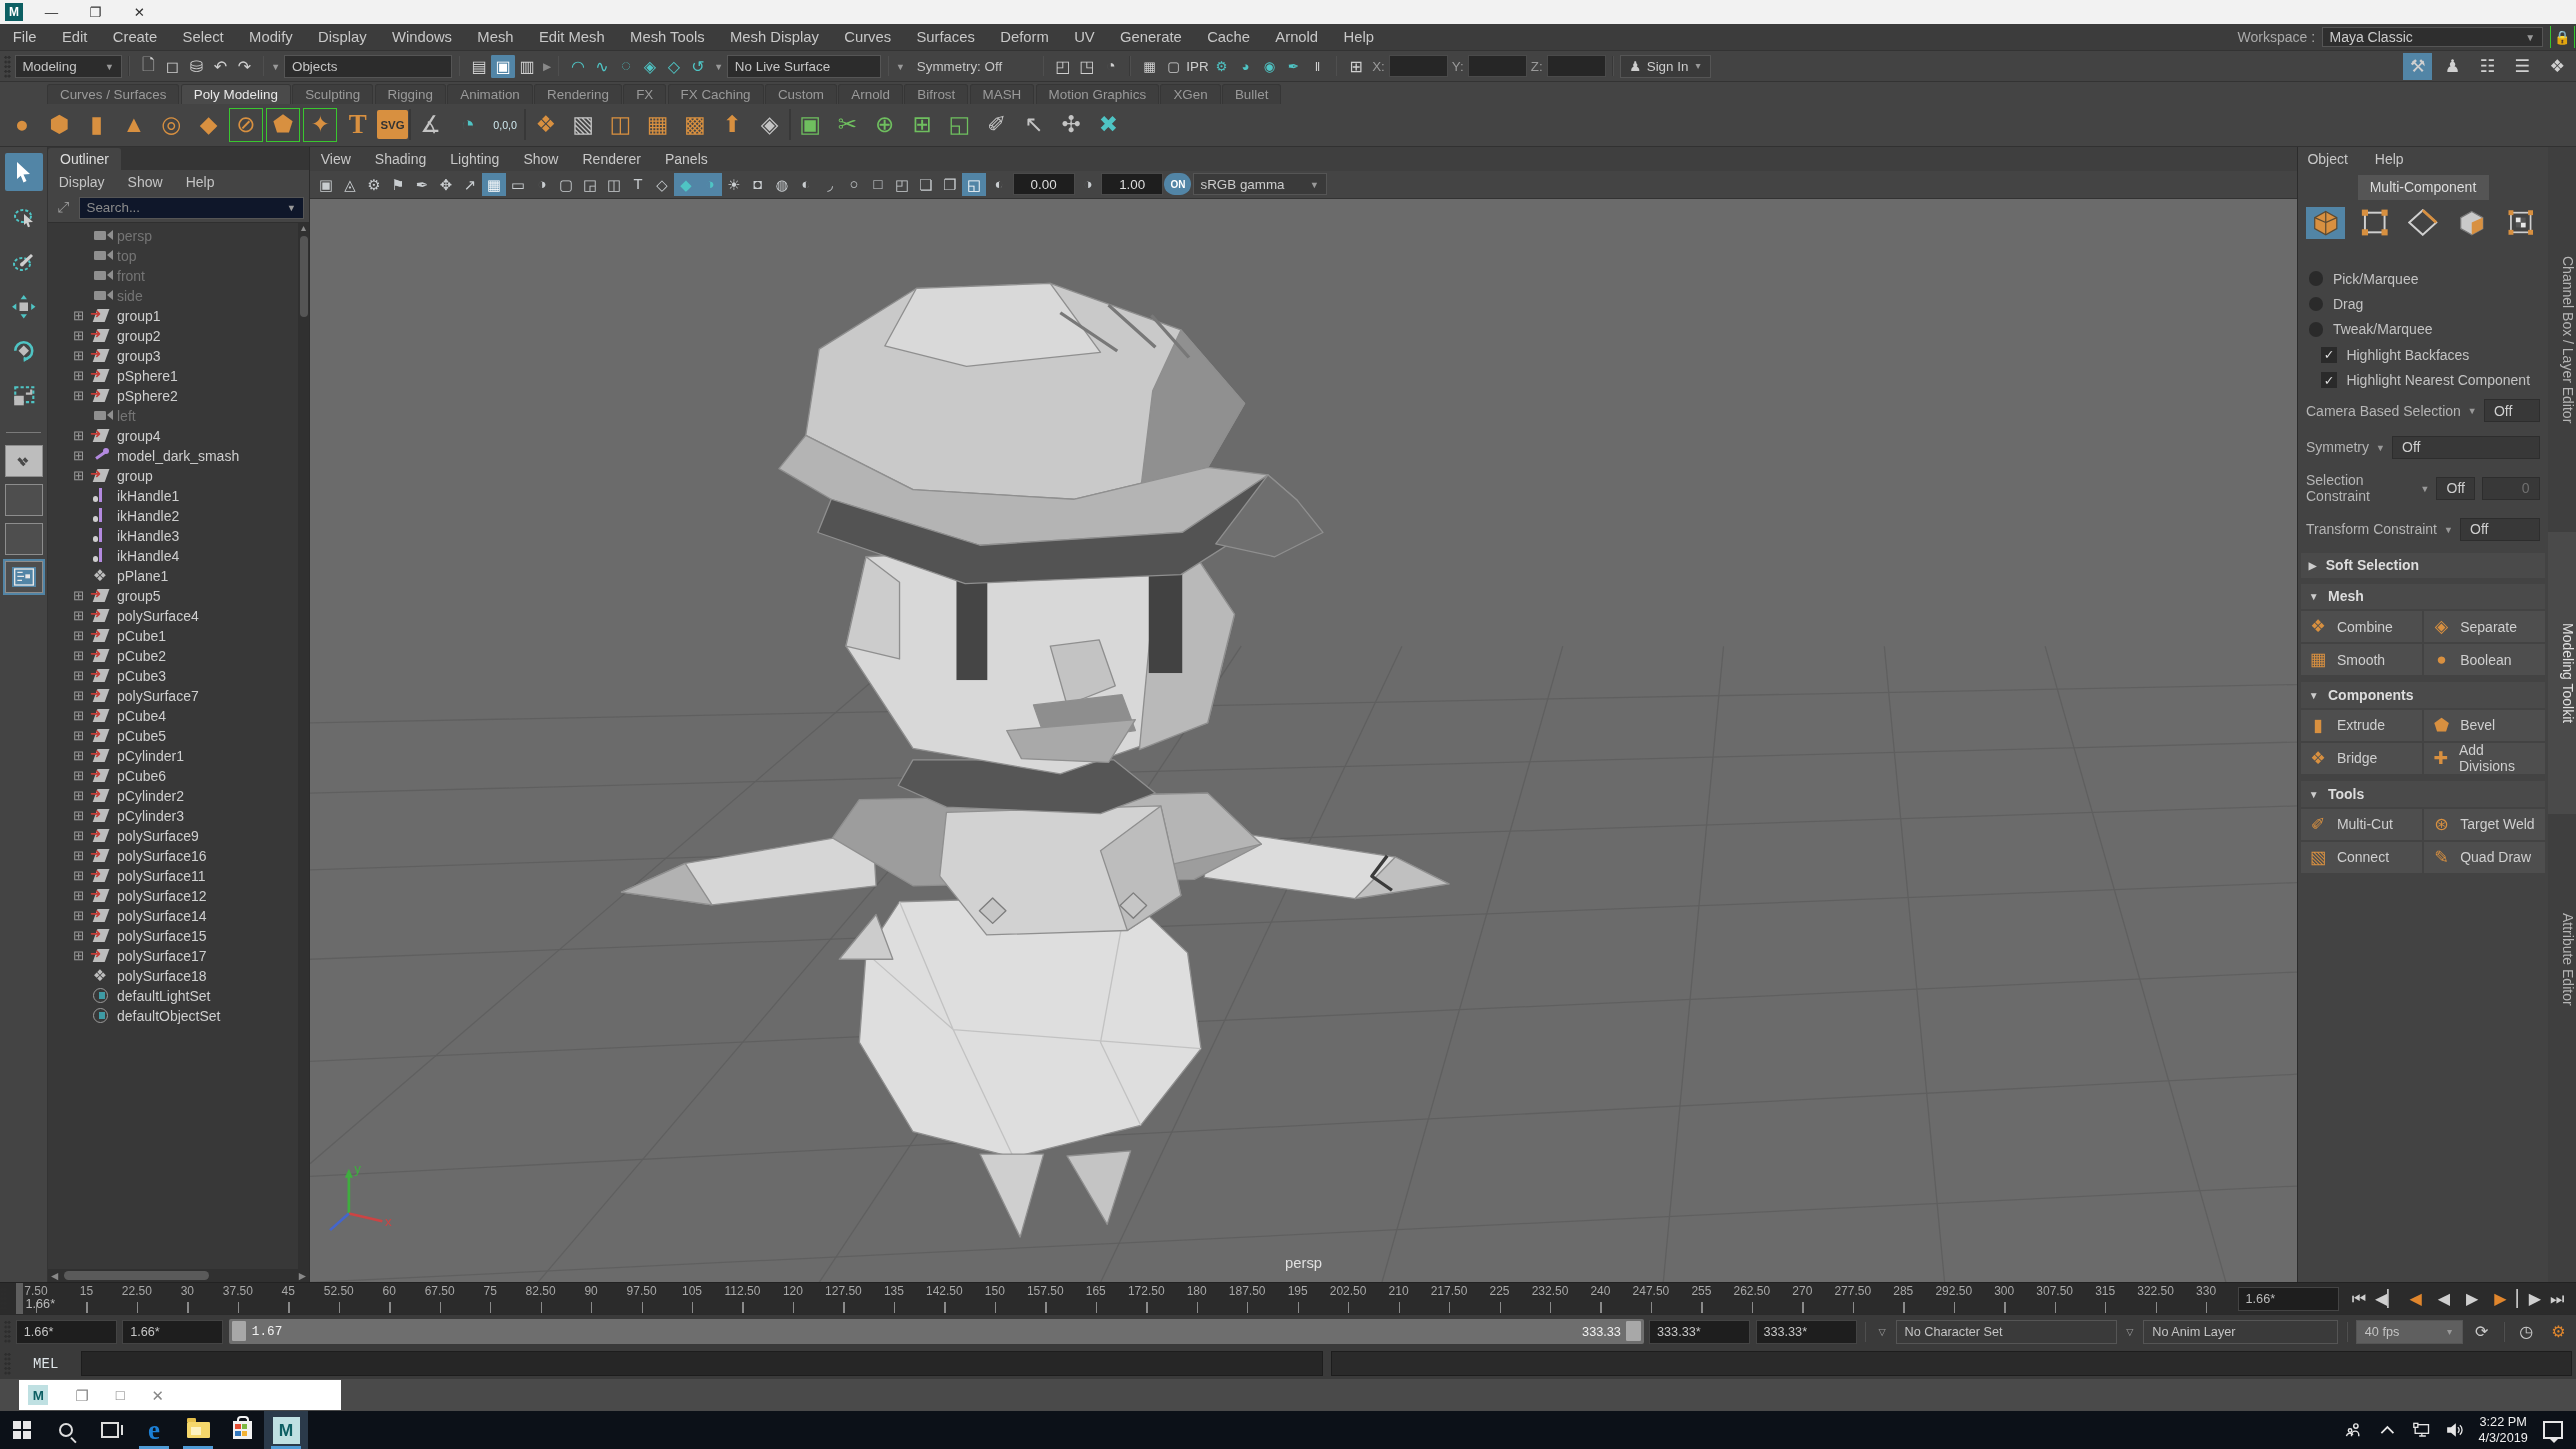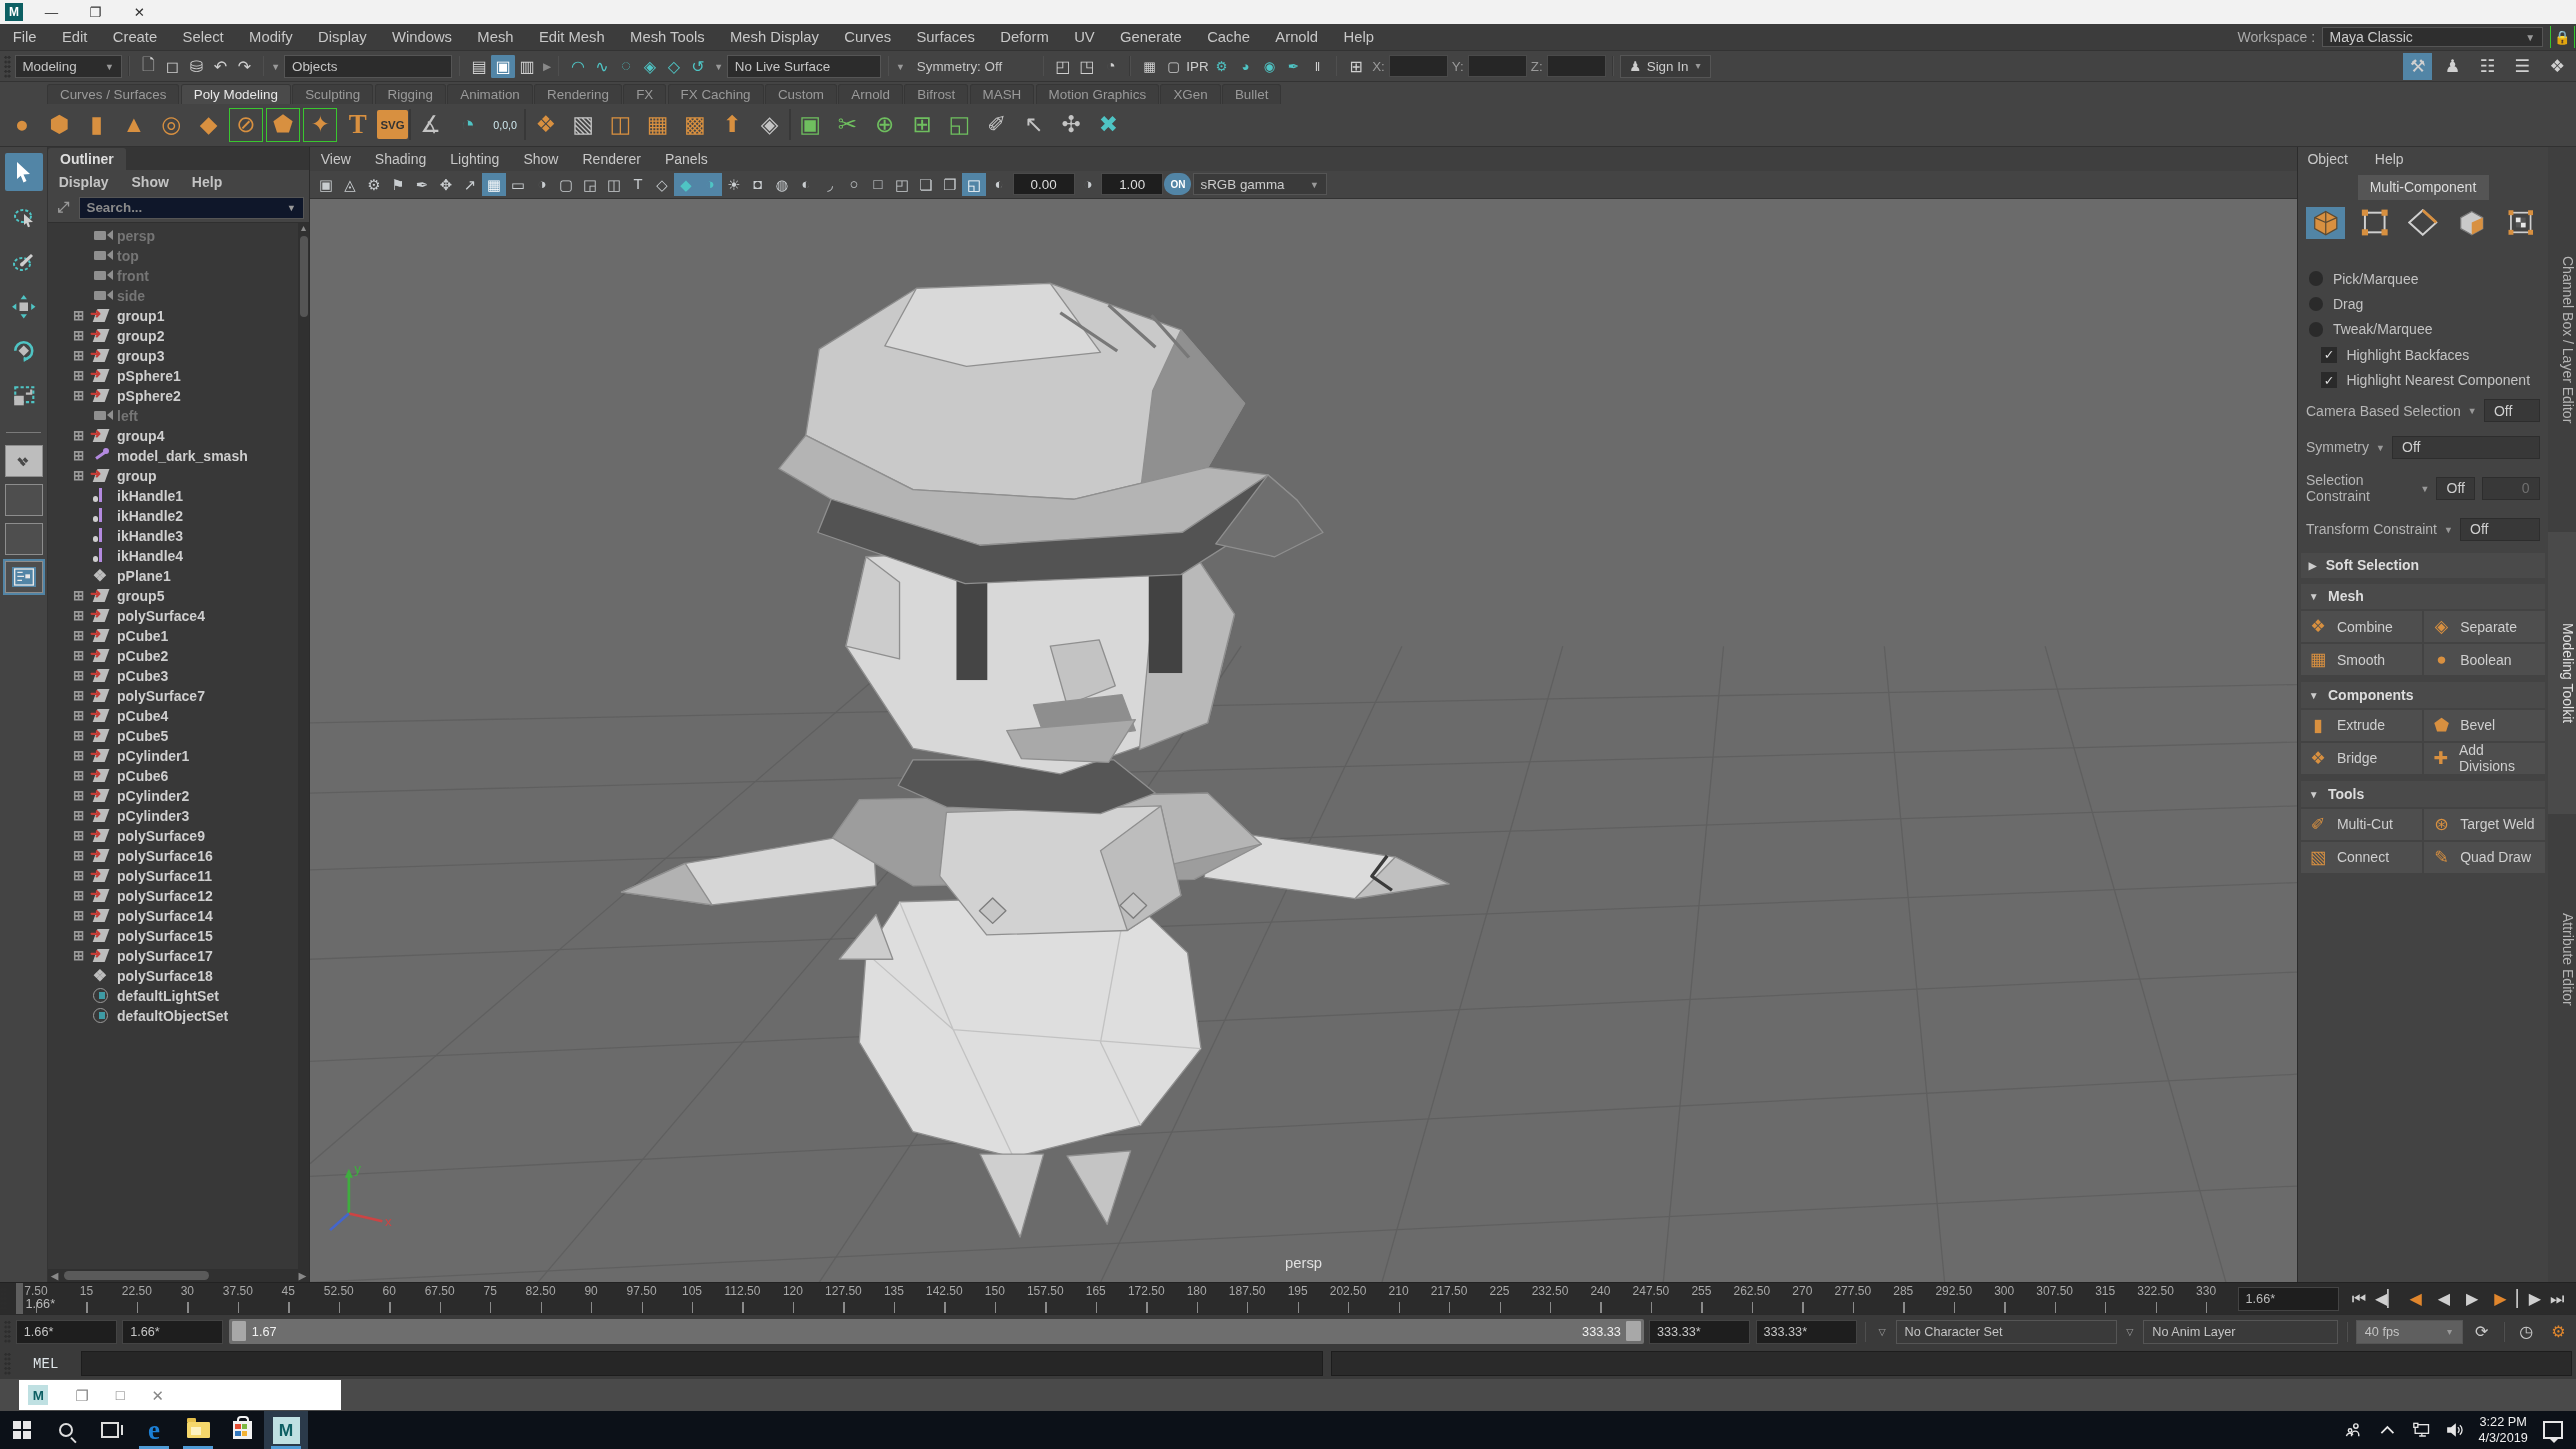--- a/index.html
+++ b/index.html
@@ -60,21 +60,21 @@
   
   .toolbox { width:48px; background:#444; border-right:0.7px solid #333; display:flex; flex-direction:column; align-items:center; padding-top:6.7px; gap:6.7px; }
   .tool { width:38px; height:38px; display:flex; align-items:center; justify-content:center; border-radius:2px; }
   .tool.active { background:#5285a6; }
   .toolbox .sep { width:35px; height:1.3px; background:#7a7a7a; margin:10.7px 0 5.4px; }
   .layout-btn { width:38px; height:32px; background:#bdbdbd; border:1.3px solid #8d8d8d; display:flex; align-items:center; justify-content:center; gap:2px; padding:2.7px; }
   .layout-btn.dark { background:#4e4e4e; }
   .layout-btn.active { outline:2.7px solid #5285a6; }
 
   
-  .outliner { width:262px; background:#3b3b3b; border-right:0.7px solid #2c2c2c; display:flex; flex-direction:column;font-weight:bold; }
+  .outliner { width:262px; background:#3b3b3b; border-right:0.7px solid #2c2c2c; display:flex; flex-direction:column; }
   .ol-tab-row { height:23px; display:flex; align-items:flex-end; background:#353535; }
   .ol-tab { background:#444; color:#ddd; font-size:14px; padding:2.7px 12px; border-radius:2.7px 2.7px 0 0; }
   .ol-menus { height:24px; display:flex; gap:23px; align-items:center; padding-left:10.7px; font-size:14px; color:#c4c4c4; background:#444; }
   .ol-search-row { height:29.5px; display:flex; align-items:center; gap:5.4px; padding:0 5.4px; background:#444; border-bottom:0.7px solid #2f2f2f; }
   .ol-swap { width:20px; height:20px; color:#9a9a9a; font-size:14.8px; display:flex; align-items:center; justify-content:center; }
   .ol-search { flex:1; height:21.5px; background:#0f172a; border:0.7px solid #555; color:#8a8a8a; font-size:13.4px; display:flex; align-items:center; padding:0 6.7px; }
   .ol-search .arrow { margin-left:auto; color:#999; font-size:9.4px; }
   .ol-body { flex:1; position:relative; background:#383838; overflow:hidden; }
   .ol-list { list-style:none; padding-top:2.7px; }
   .o-row { height:20px; display:flex; align-items:center; font-size:14px; color:#cfcfcf; padding-left:19px; }
@@ -154,21 +154,21 @@
   .ts-current { width:101px; height:24px; align-self:center; margin:0 6.7px; background:#1e1e1e; border:0.7px solid #444; color:#bbb; font-size:12.7px; display:flex; align-items:center; padding:0 6.7px; }
   .transport { display:flex; align-items:center; gap:1.3px; padding-right:5.4px; }
   .tbtn { width:27px; height:27px; display:flex; align-items:center; justify-content:center; color:#cfcfcf; font-size:16px; }
   .tbtn.key { color:#e0862d; }
 
   
   .rangerow { height:34px; background:#3a3a3a; display:flex; align-items:center; gap:5.4px; padding:0 4px; flex:0 0 auto; border-top:0.7px solid #2a2a2a; }
   .rr-field { width:101px; height:24px; background:#1e1e1e; border:0.7px solid #444; color:#c6c6c6; font-size:12.7px; display:flex; align-items:center; padding:0 6.7px; flex:0 0 auto; }
   .rr-track { flex:1; height:25.5px; background:#6e6e6e; border-radius:2px; position:relative; display:flex; align-items:center; }
   .rr-handle-l { position:absolute; left:2.7px; top:2.7px; width:14.8px; height:20px; background:#a8a8a8; border-radius:1.3px; }
-  .rr-start-label { position:absolute; left:23px; color:#f0f0f0; font-size:12.7px; }
+  .rr-start-label { position:absolute; left:23px; color:#f0f0f0; font-size:12.7px;font-family:Liberation Mono, monospace; }
   .rr-end-label { position:absolute; right:23px; color:#f0f0f0; font-size:12.7px; }
   .rr-handle-r { position:absolute; right:2.7px; top:2.7px; width:14.8px; height:20px; background:#a8a8a8; border-radius:1.3px; }
   .rr-drop { height:24px; background:#3a3a3a; border:0.7px solid #555; display:flex; align-items:center; gap:6.7px; padding:0 8px; font-size:12.7px; color:#c4c4c4; flex:0 0 auto; }
   .rr-drop .arrow { color:#999; font-size:8.7px; }
   .rr-icon { width:27px; height:24px; display:flex; align-items:center; justify-content:center; font-size:16px; color:#c9c9c9; flex:0 0 auto; }
   .rr-icon.orange { color:#e0862d; }
   .mini-arrow { color:#9a9a9a; font-size:9.4px; width:16px; text-align:center; }
 
   
   .melrow { height:31px; background:#3a3a3a; display:flex; align-items:center; gap:8px; padding:0 4px; flex:0 0 auto; }

